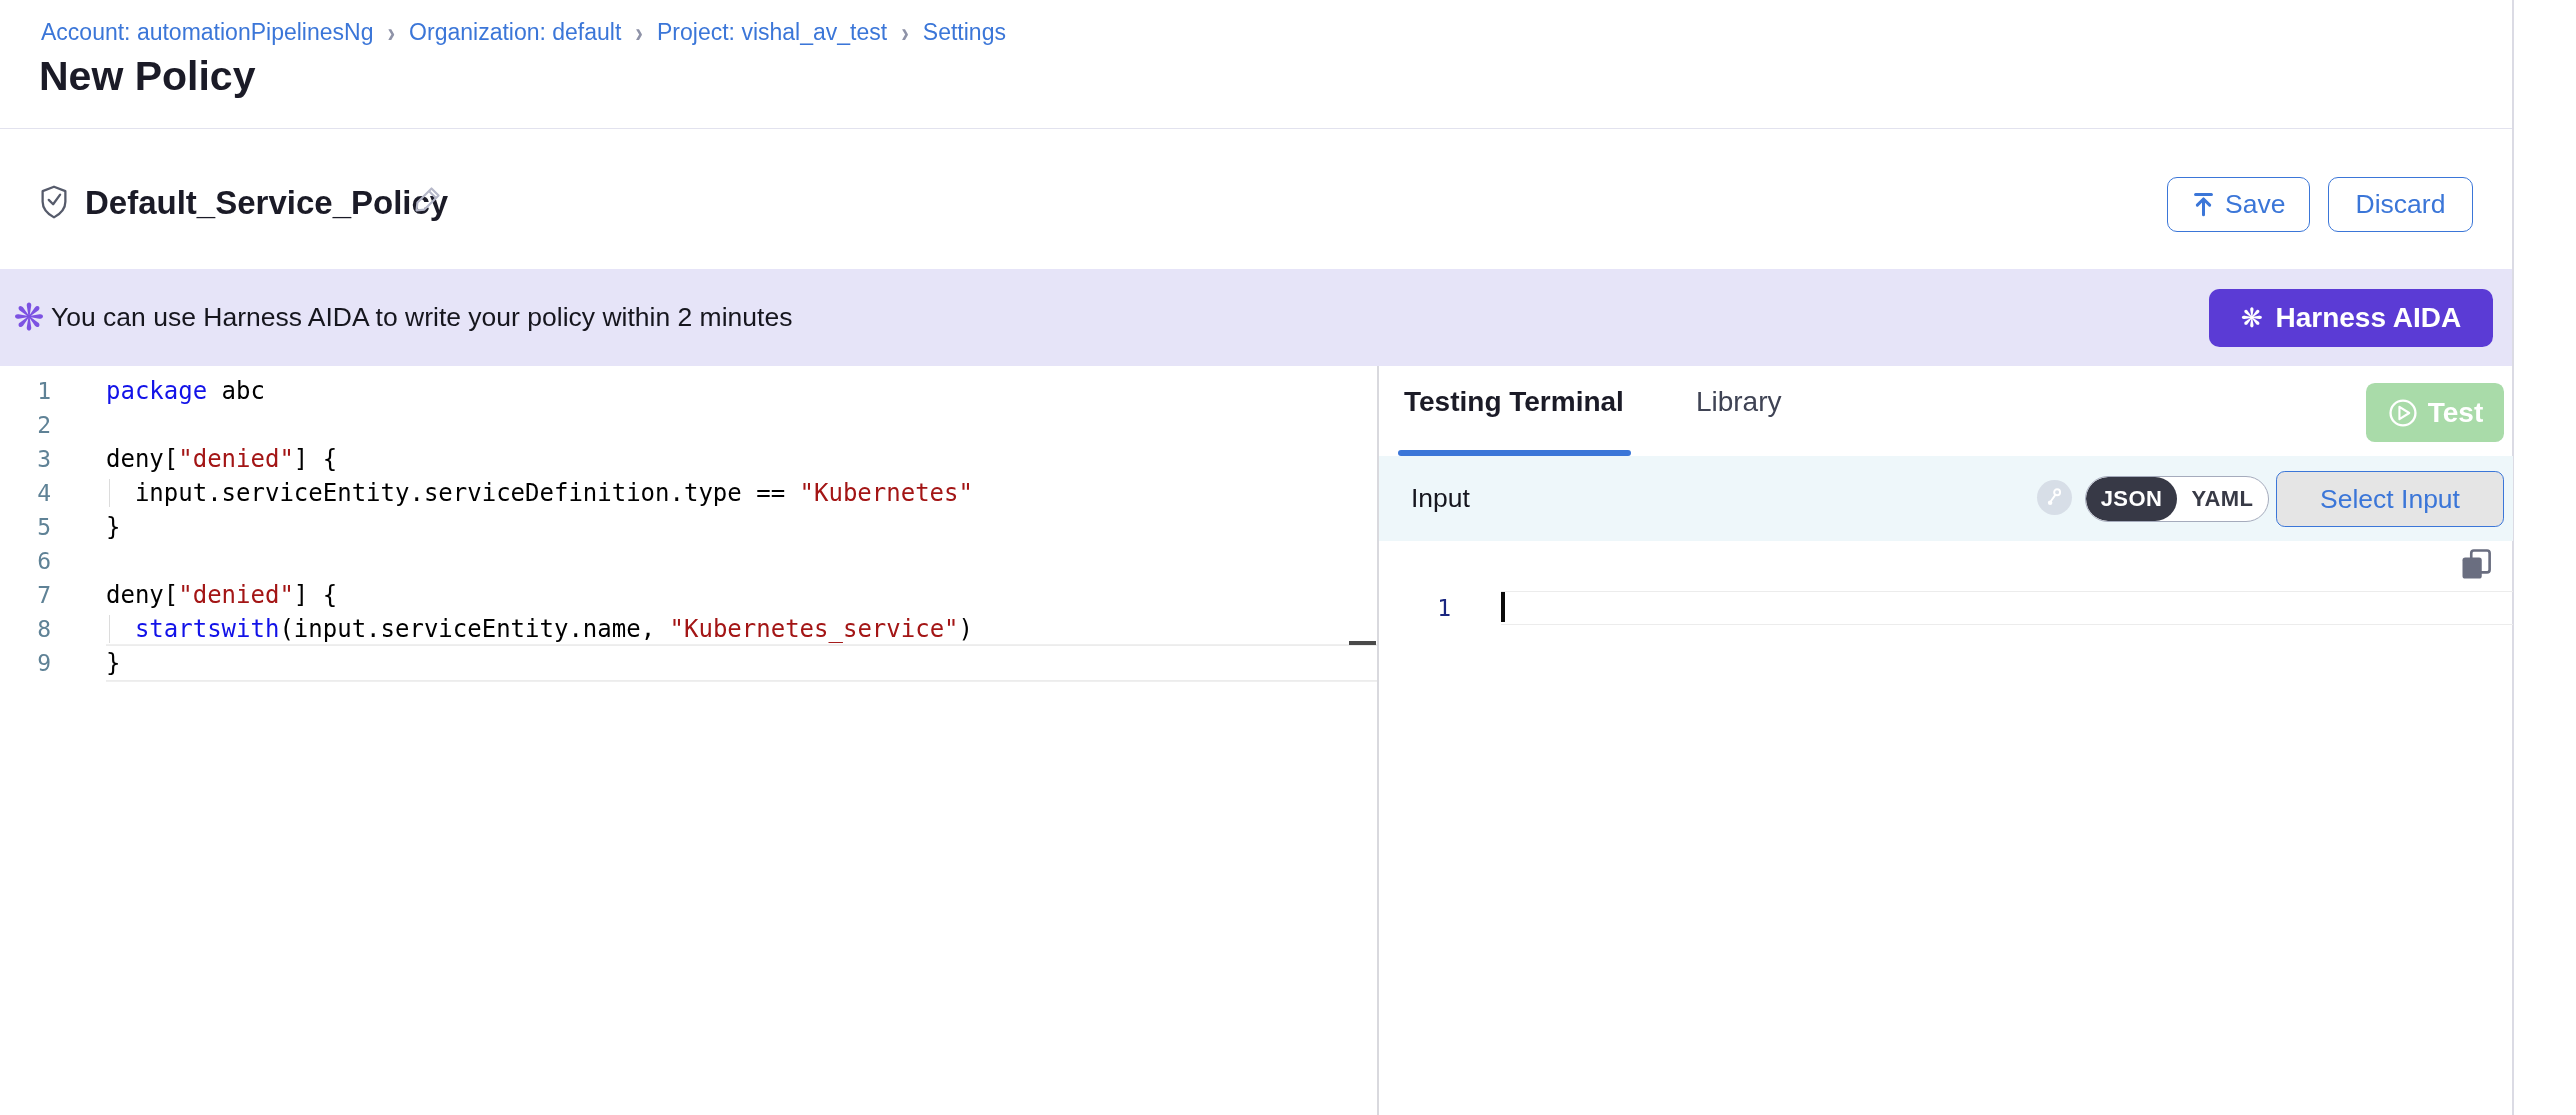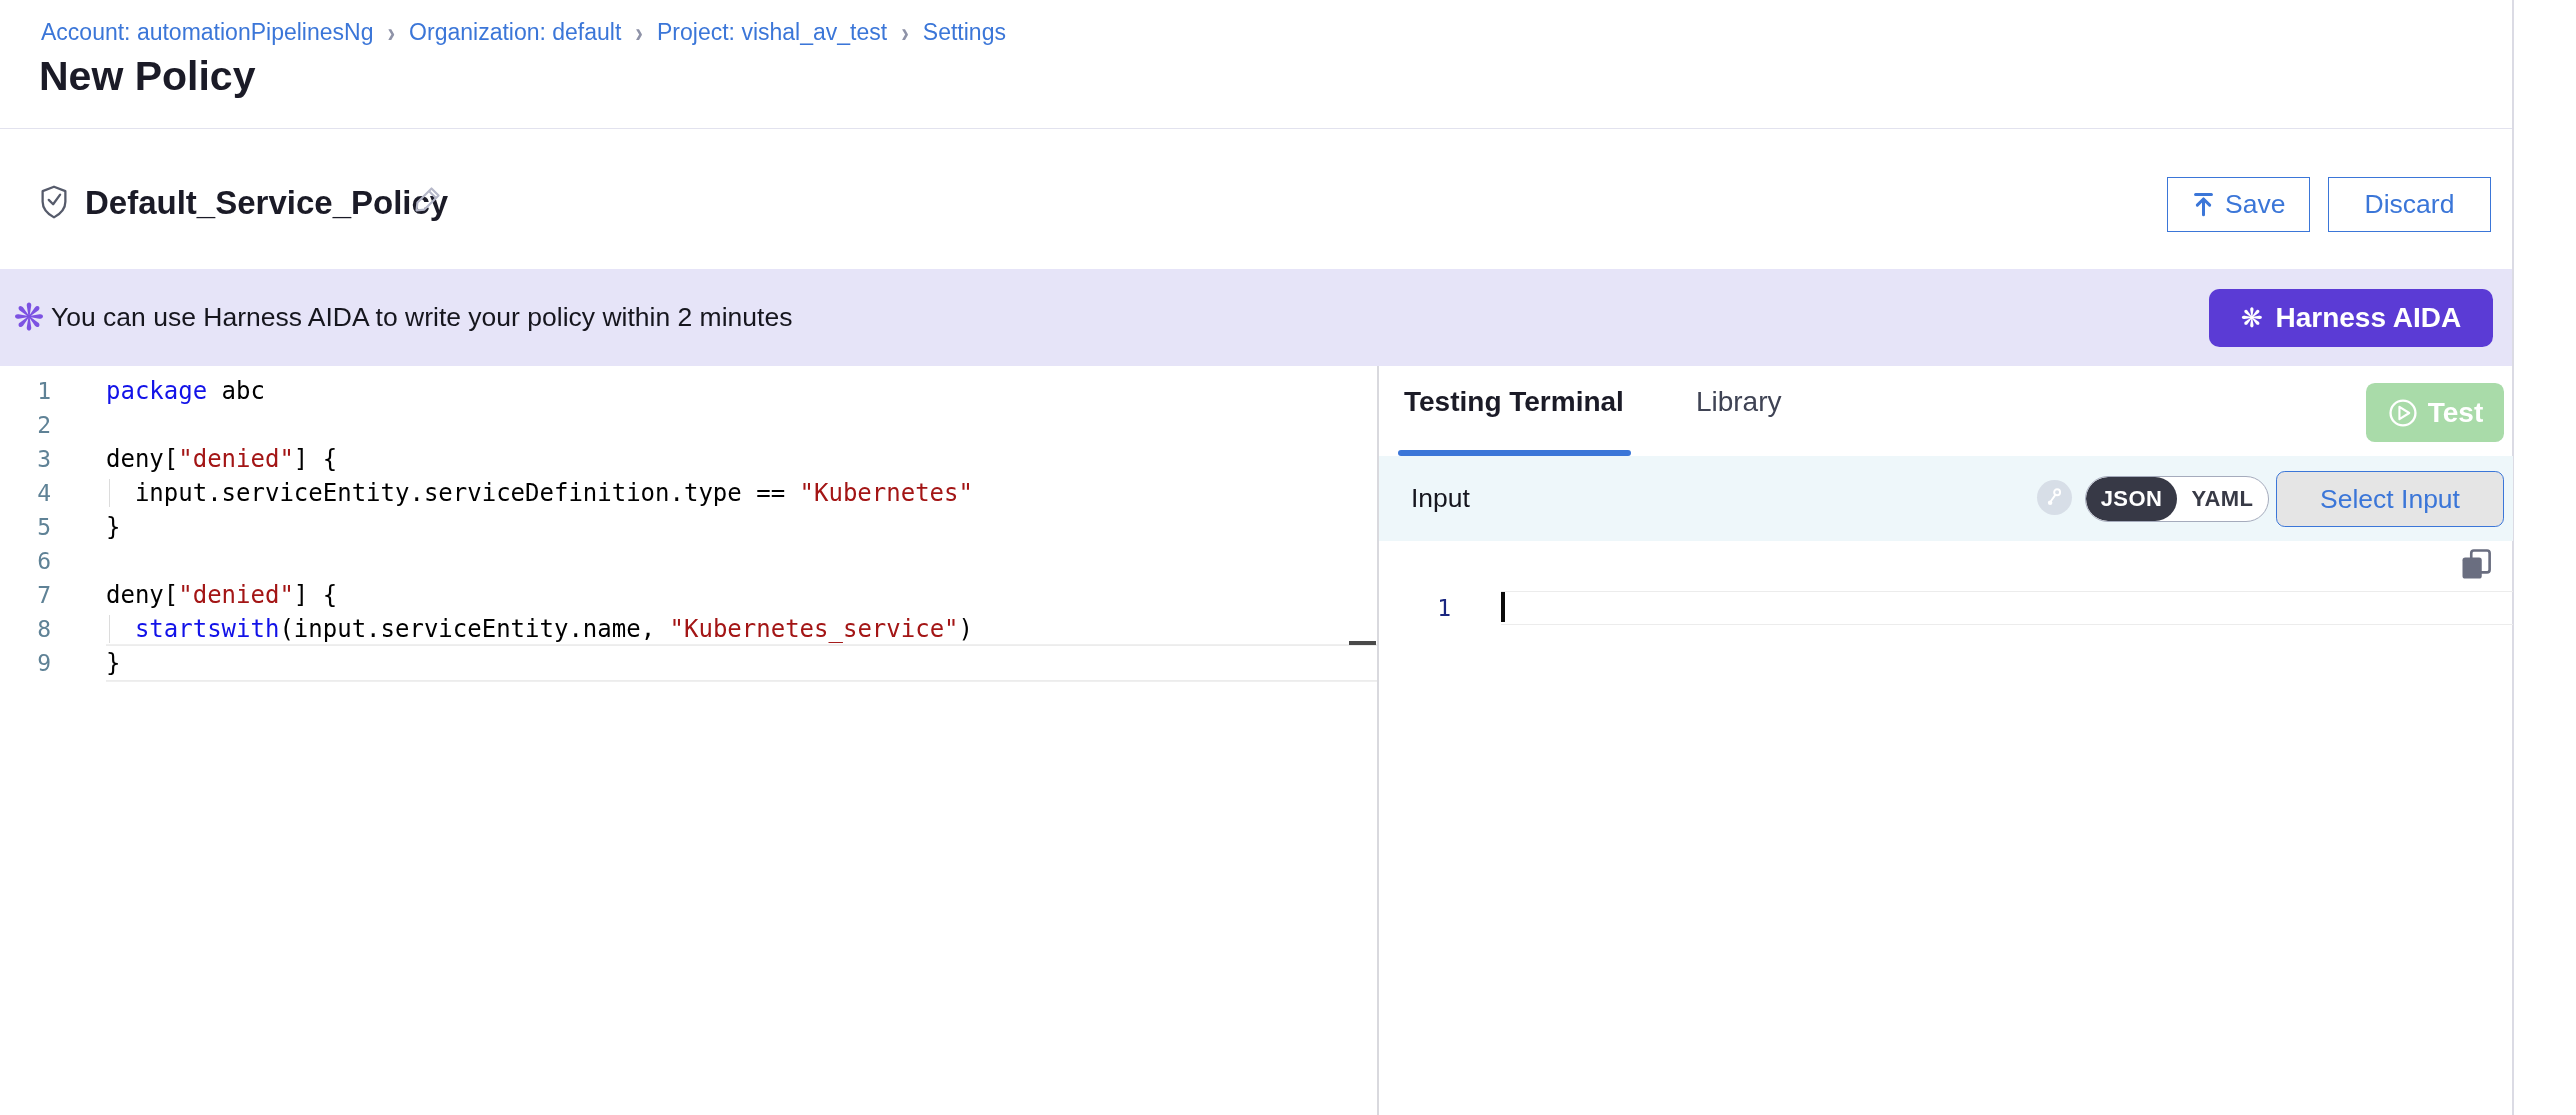--- a/index.html
+++ b/index.html
@@ -19,25 +19,25 @@
             gap:42px;font-size:26.5px;}
   .top-tab{color:var(--primary-blue);cursor:pointer;white-space:nowrap;}
   .top-tab.active{background:var(--active-pill-navy);color:#fff;border-radius:23px;
                   padding:0 28px;height:44px;line-height:44px;font-weight:700;}
 
   
   .shield-icon{position:absolute;left:39px;top:185px;}
   .policy-name{position:absolute;left:85px;top:184px;font-size:33px;font-weight:700;color:#1B1B27;}
   .pencil-icon{position:absolute;left:413px;top:184px;cursor:pointer;}
   .btn-outline{position:absolute;top:177px;height:55px;border:1.8px solid var(--primary-blue);
-               border-radius:0;background:#fff;color:var(--primary-blue);font-size:26.5px;
+               border-radius:10px;background:#fff;color:var(--primary-blue);font-size:26.5px;
                display:flex;align-items:center;justify-content:center;gap:10.6px;box-sizing:border-box;
                cursor:pointer;font-family:"Liberation Sans",sans-serif;}
   .save-btn{left:2167px;width:143px;}
-  .discard-btn{left:2328px;width:163px;}
+  .discard-btn{left:2328px;width:145px;}
 
   
   .banner{position:absolute;left:0;top:269px;width:2514px;height:97px;background:var(--banner-bg);}
   .banner-sparkle{position:absolute;left:7px;top:0;width:44px;height:97px;display:flex;
                   align-items:center;justify-content:center;font-size:37px;color:var(--aida-icon-purple);}
   .banner-text{position:absolute;left:51px;top:0;height:97px;display:flex;align-items:center;
                font-size:26.5px;color:#16161E;}
   .aida-btn{position:absolute;left:2209px;top:289px;width:284px;height:58px;background:var(--aida-purple);
             border-radius:10.6px;color:#fff;font-size:28px;font-weight:700;display:flex;
             align-items:center;justify-content:center;gap:12.4px;cursor:pointer;}

